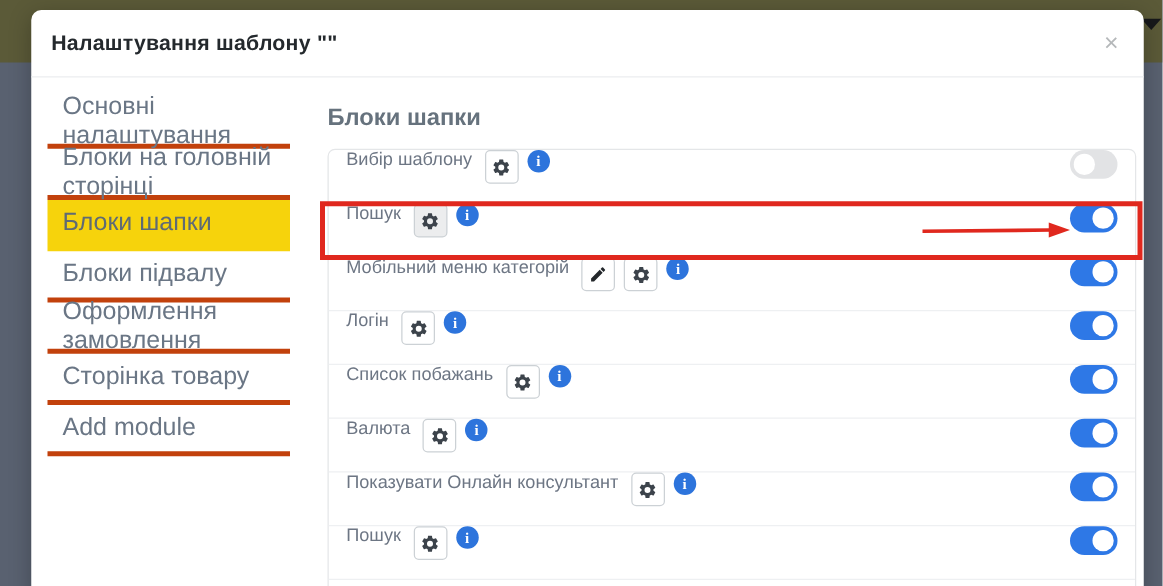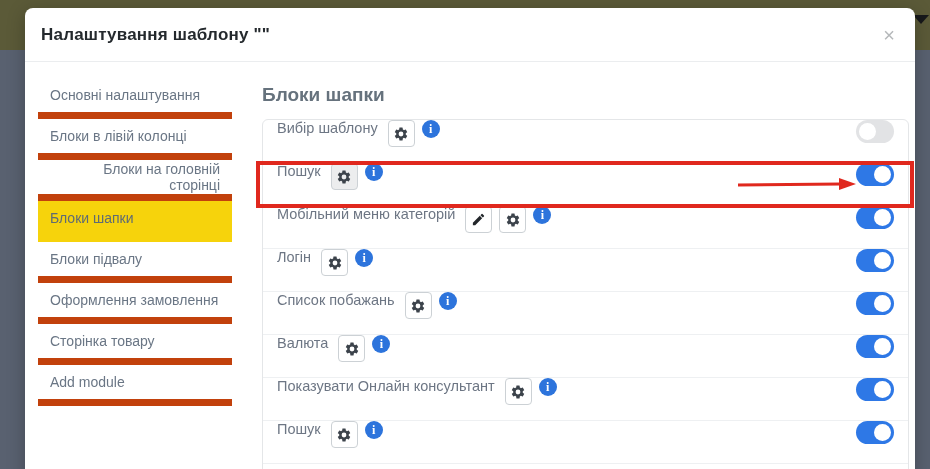--- a/index.html
+++ b/index.html
@@ -17,21 +17,21 @@
     background:#fff; border-radius:8px 8px 0 0; box-shadow:0 4px 18px rgba(0,0,0,.25); }
   .modal-header { position:relative; height:54px; border-bottom:1px solid #ebedef; display:flex; align-items:center; padding:0 16px; }
   .modal-title { font-size:17px; font-weight:bold; color:#24292d; letter-spacing:.2px; }
   .modal-close { position:absolute; right:16px; top:17px; width:20px; height:20px; border:none; background:none;
     font-size:20px; line-height:20px; color:#b5b8ba; cursor:pointer; }
 
   .modal-body { display:flex; align-items:flex-start; }
 
   .sidebar { width:194px; margin-left:13px; padding-top:16px; flex-shrink:0; }
   .sidebar-item { height:41px; display:flex; align-items:center; padding:0 12px;
-    font-size:14px; color:#6a7685; border-bottom:7px solid #c2410c; cursor:pointer;text-align:right; }
+    font-size:20px; color:#6a7685; border-bottom:4px solid #c2410c; cursor:pointer; }
   .sidebar-item.active { background:var(--active-item-bg, #f6d30c); border-bottom-color:transparent; color:#5f6b74; }
 
   .main { flex:1; margin:0 6px 0 30px; padding-top:22px; }
   .main-heading { font-size:19px; font-weight:bold; color:#66727d; }
   .panel { margin-top:13px; border:1px solid #e4e6e8; border-radius:6px; background:#fff; }
   .row { position:relative; height:43px; display:flex; align-items:flex-start; padding:0 14px; border-bottom:1px solid #eef0f2; }
   .row:last-child { border-bottom:none; height:30px; }
   .row-label { font-size:14.5px; color:#6d7684; margin-right:10px; white-space:nowrap; }
   .icon-btn { width:27px; height:27px; margin-right:7px; border:1px solid #ccd1d5; border-radius:4px;
     background:#fff; display:flex; align-items:center; justify-content:center; cursor:pointer; padding:0; }
@@ -66,23 +66,20 @@
     <span class="modal-title">Налаштування шаблону ""</span>
     <button class="modal-close">×</button>
   </div>
   <div class="modal-body">
 
     <nav class="sidebar">
       <div class="sidebar-item">
           <span>Основні налаштування</span>
         </div>
       <div class="sidebar-item">
-          <span>Блоки в лівій колонці</span>
-        </div>
-      <div class="sidebar-item">
           <span>Блоки на головній сторінці</span>
         </div>
       <div class="sidebar-item active">
           <span>Блоки шапки</span>
         </div>
       <div class="sidebar-item">
           <span>Блоки підвалу</span>
         </div>
       <div class="sidebar-item">
           <span>Оформлення замовлення</span>

